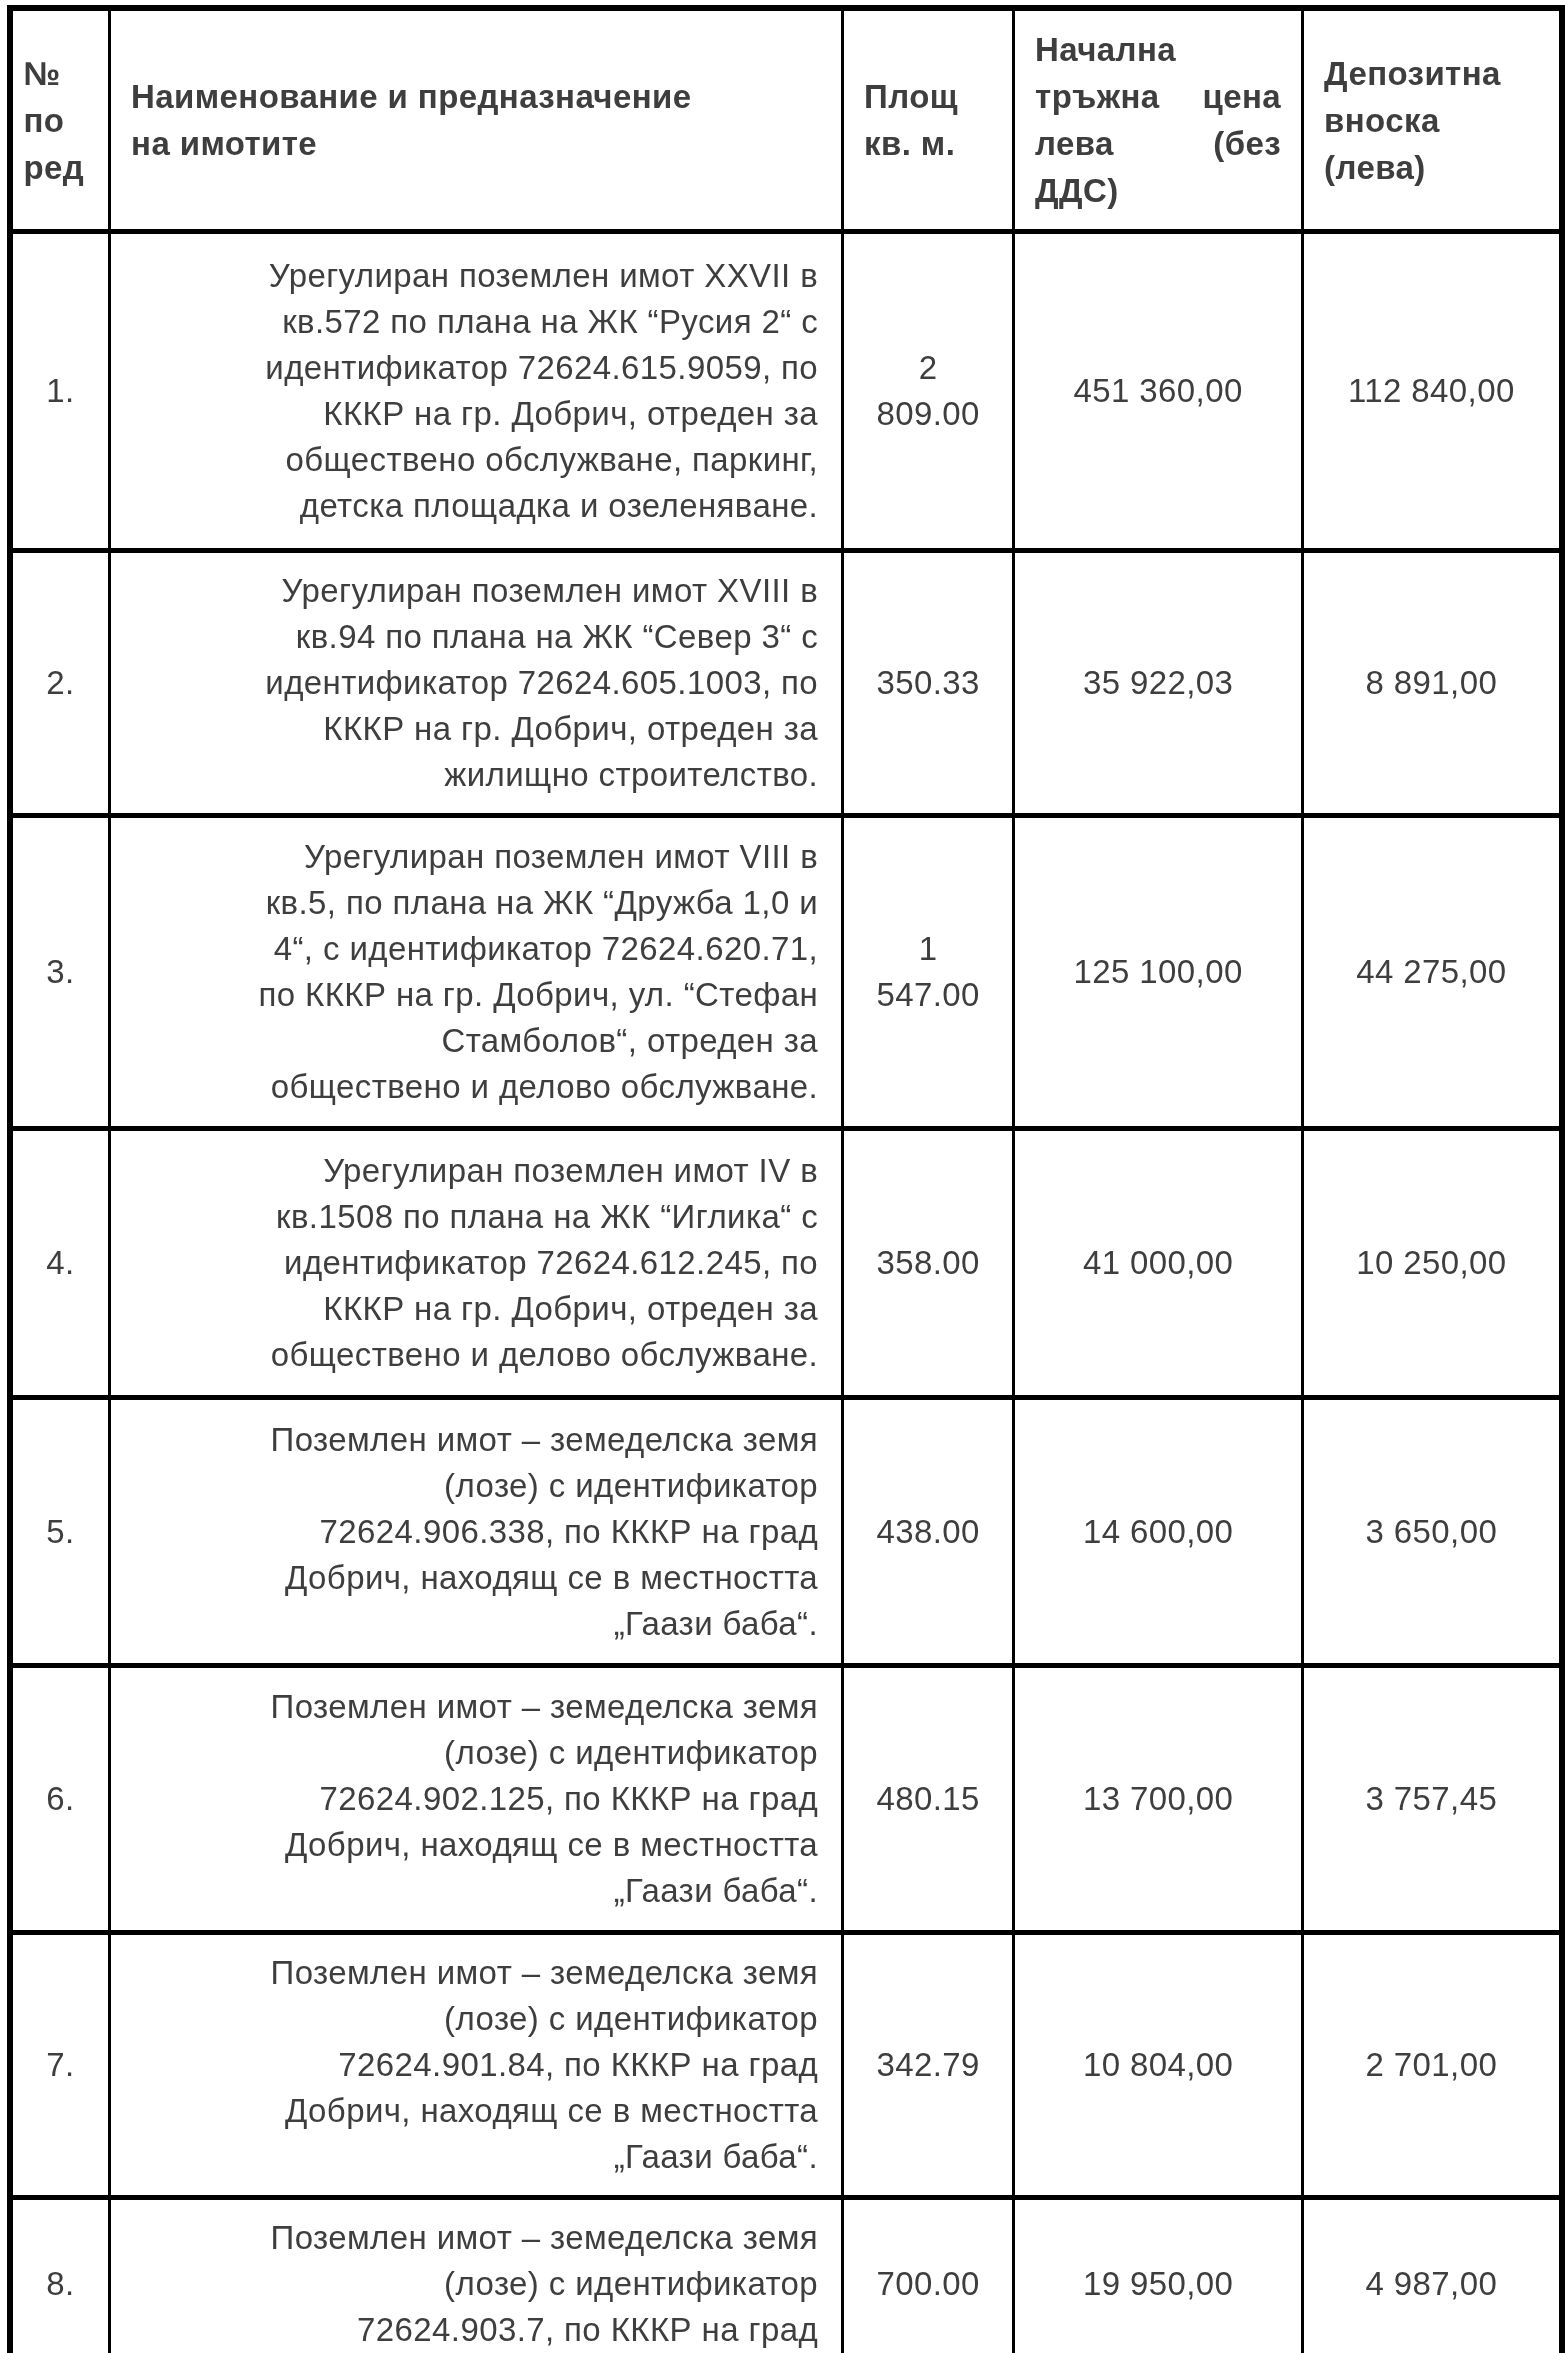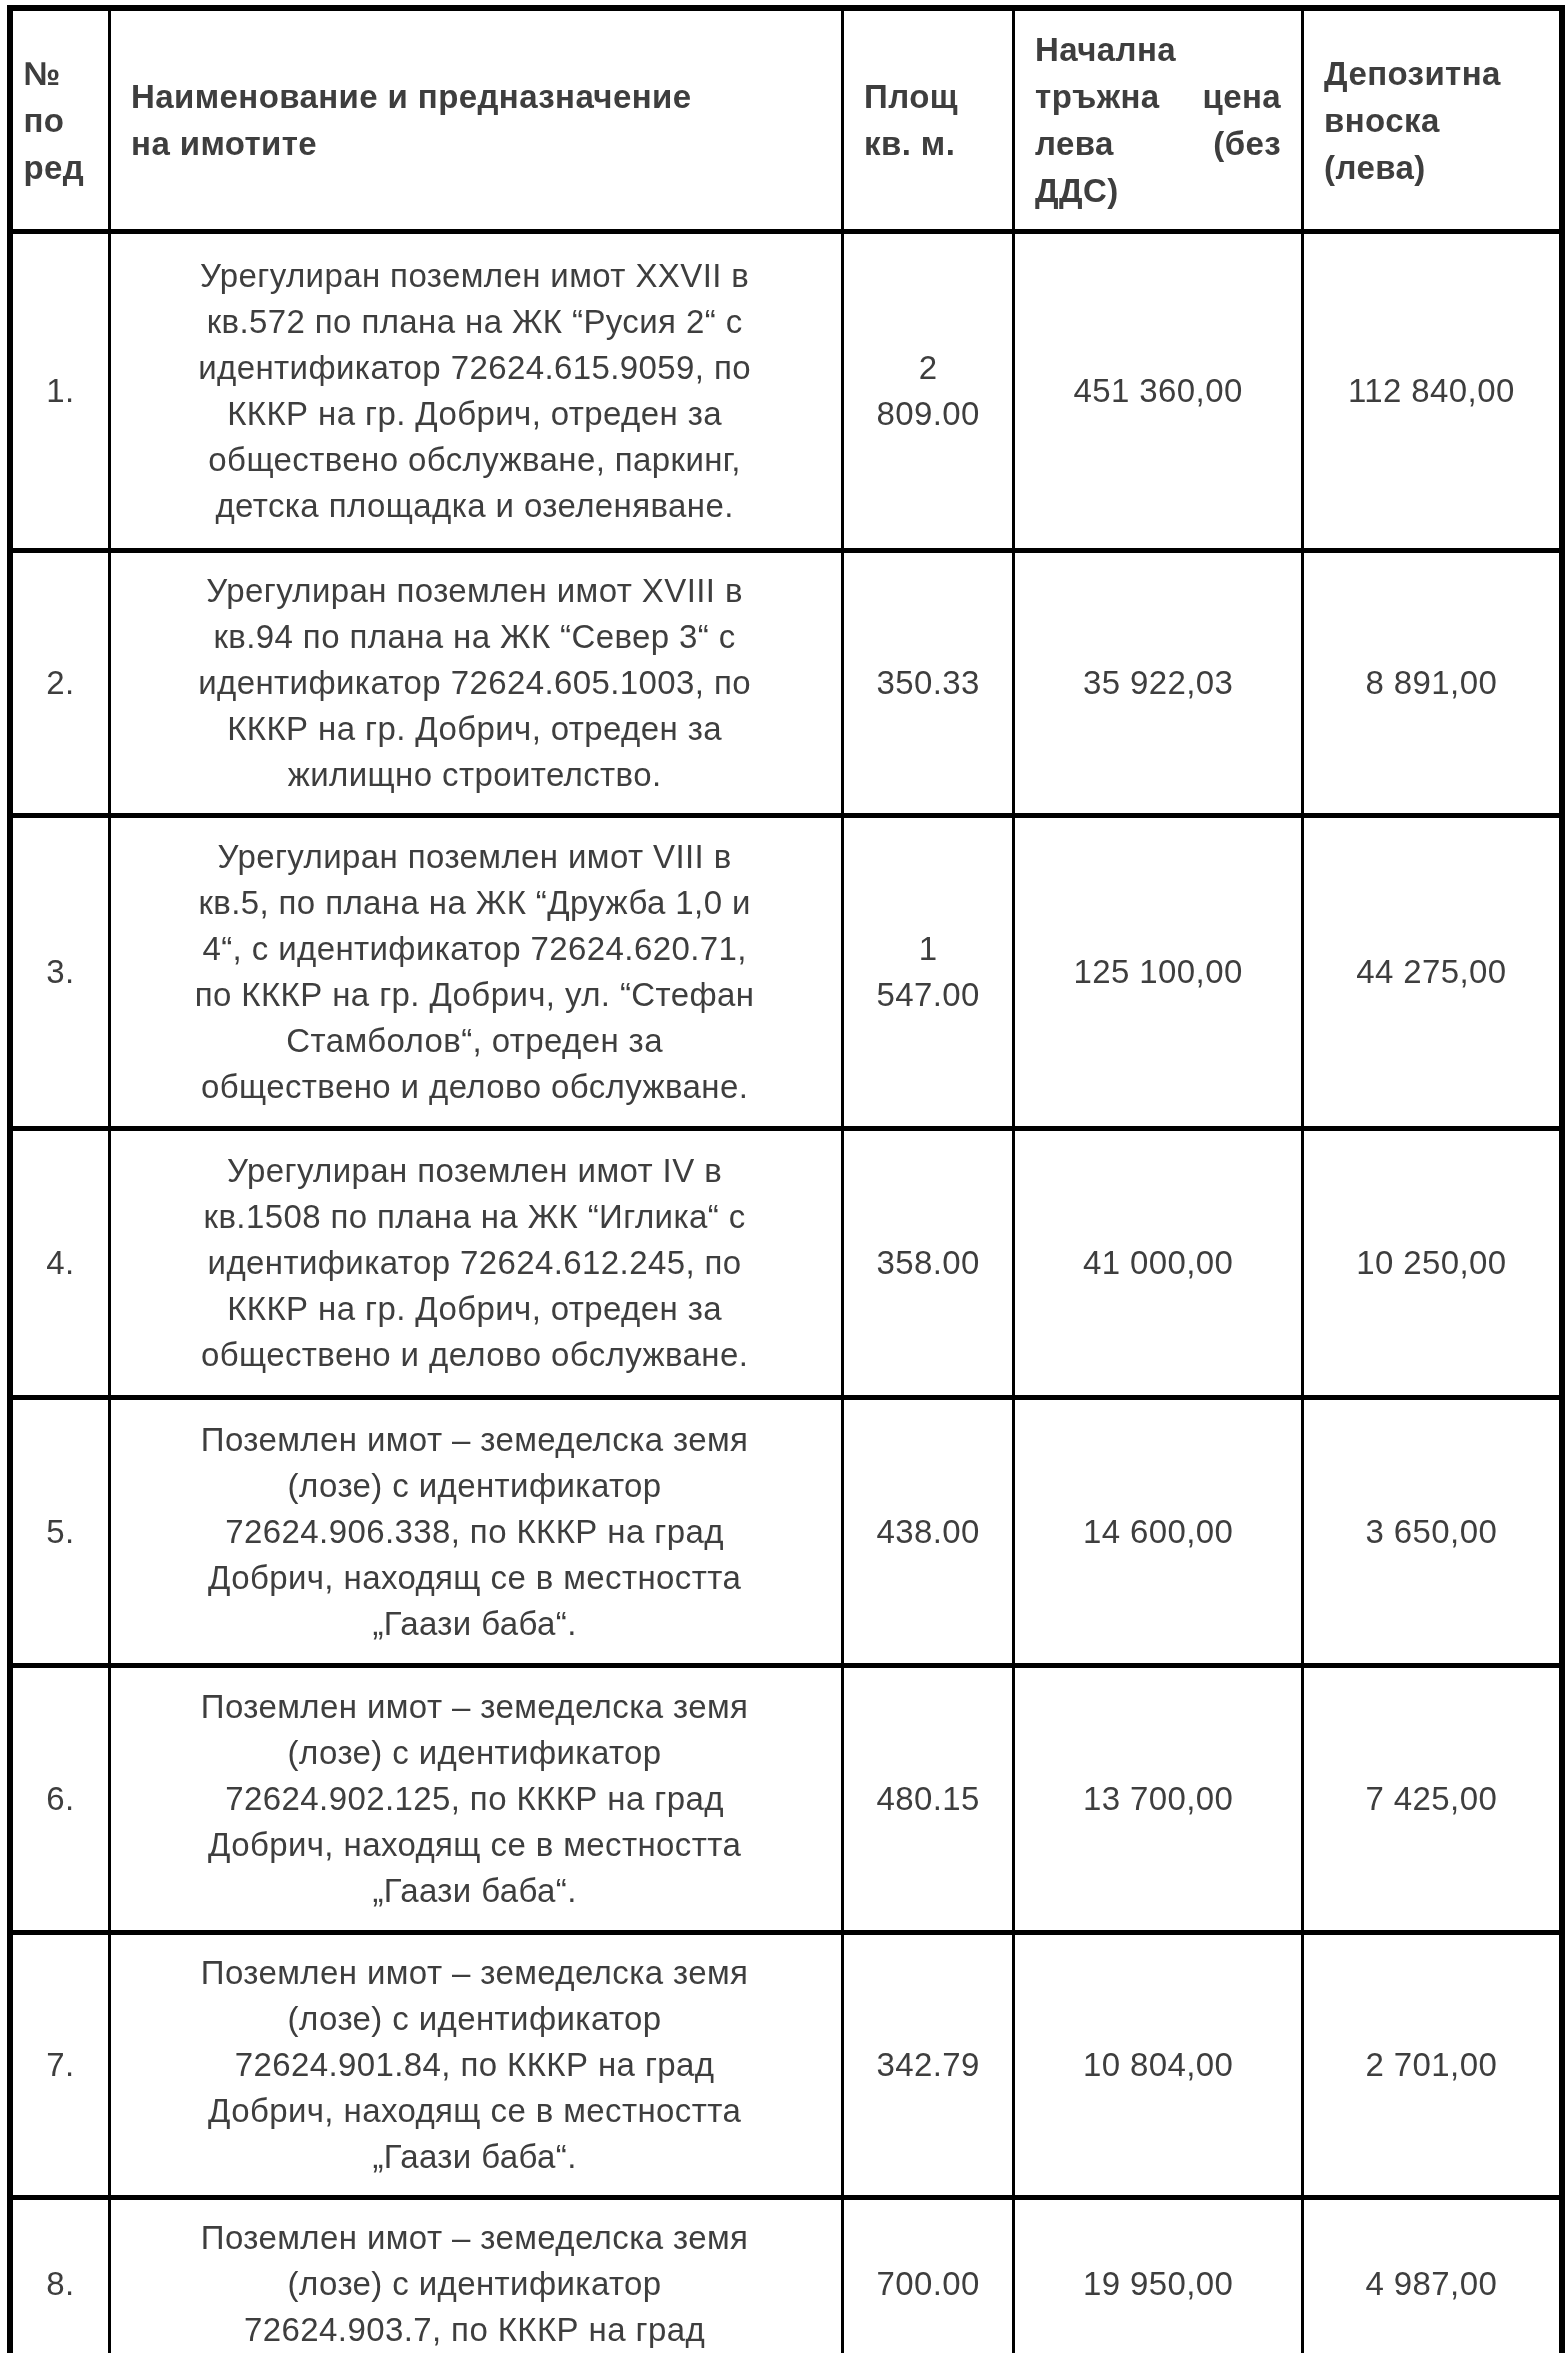--- a/index.html
+++ b/index.html
@@ -38,21 +38,21 @@
     padding: 15px 20px;
   }
   th.c1 { padding-left: 10.8px; padding-right: 5px; }
   th.c4 { text-align: justify; text-align-last: justify; }
   td {
     font-size: 33px;
     line-height: 46px;
     font-weight: normal;
   }
   td.num   { text-align: center; padding: 6.6px 8.3px; }
-  td.desc  { text-align: center; padding: 15px 23px 15px 20px; }
+  td.desc  { text-align: right; padding: 15px 23px 15px 20px; }
   td.area, td.price, td.deposit { text-align: center; padding: 6.6px 23px; }
   tr.hh { height: 218px; }
   tr.r1 { height: 319px; }
   tr.r2 { height: 263px; }
   tr.r3 { height: 313px; }
   tr.r4 { height: 269px; }
   tr.r5 { height: 268px; }
   tr.r6 { height: 267px; }
   tr.r7 { height: 265px; }
   tr.r8 { height: 166px; }
@@ -148,21 +148,21 @@
     </tr>
     <tr class="r6">
       <td class="num">6.</td>
       <td class="desc">Поземлен имот – земеделска земя
 (лозе) с идентификатор
 72624.902.125, по КККР на град
 Добрич, находящ се в местността
 „Гаази баба“.</td>
       <td class="area">480.15</td>
       <td class="price">13 700,00</td>
-      <td class="deposit">7 425,00</td>
+      <td class="deposit">3 757,45</td>
     </tr>
     <tr class="r7">
       <td class="num">7.</td>
       <td class="desc">Поземлен имот – земеделска земя
 (лозе) с идентификатор
 72624.901.84, по КККР на град
 Добрич, находящ се в местността
 „Гаази баба“.</td>
       <td class="area">342.79</td>
       <td class="price">10 804,00</td>

